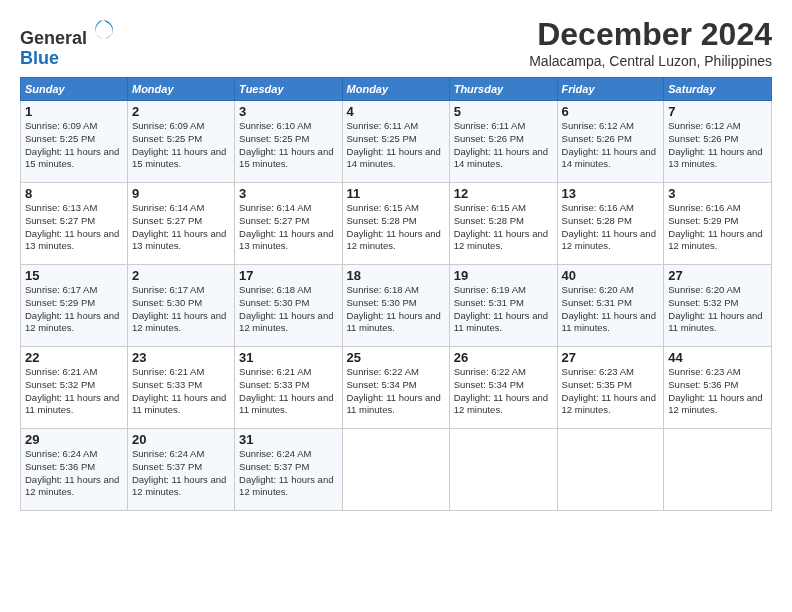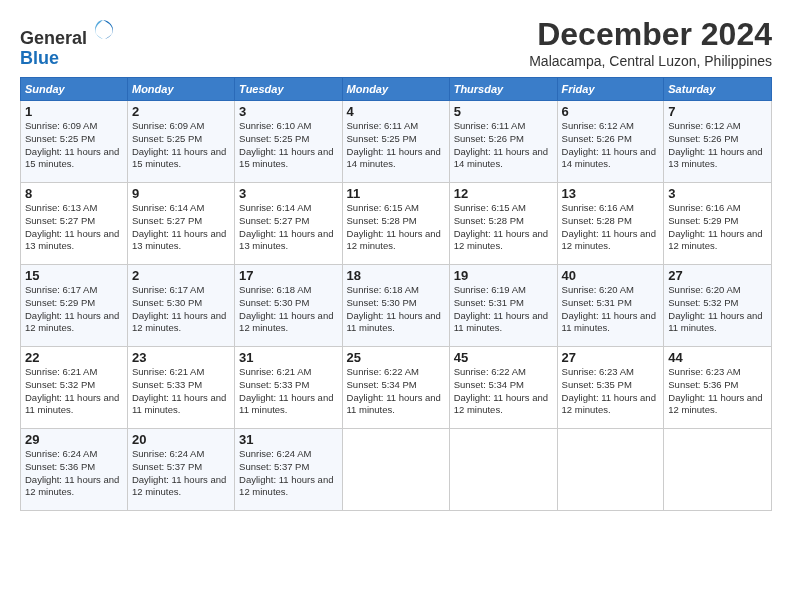--- a/index.html
+++ b/index.html
@@ -325,21 +325,21 @@
       </td>
           <td>
         <span class="day-num">25</span>
         <div class="day-detail">
           Sunrise: 6:22 AM<br>
           Sunset: 5:34 PM<br>
           Daylight: 11 hours and 11 minutes.
         </div>
       </td>
           <td>
-        <span class="day-num">45</span>
+        <span class="day-num">26</span>
         <div class="day-detail">
           Sunrise: 6:22 AM<br>
           Sunset: 5:34 PM<br>
           Daylight: 11 hours and 12 minutes.
         </div>
       </td>
           <td>
         <span class="day-num">27</span>
         <div class="day-detail">
           Sunrise: 6:23 AM<br>

